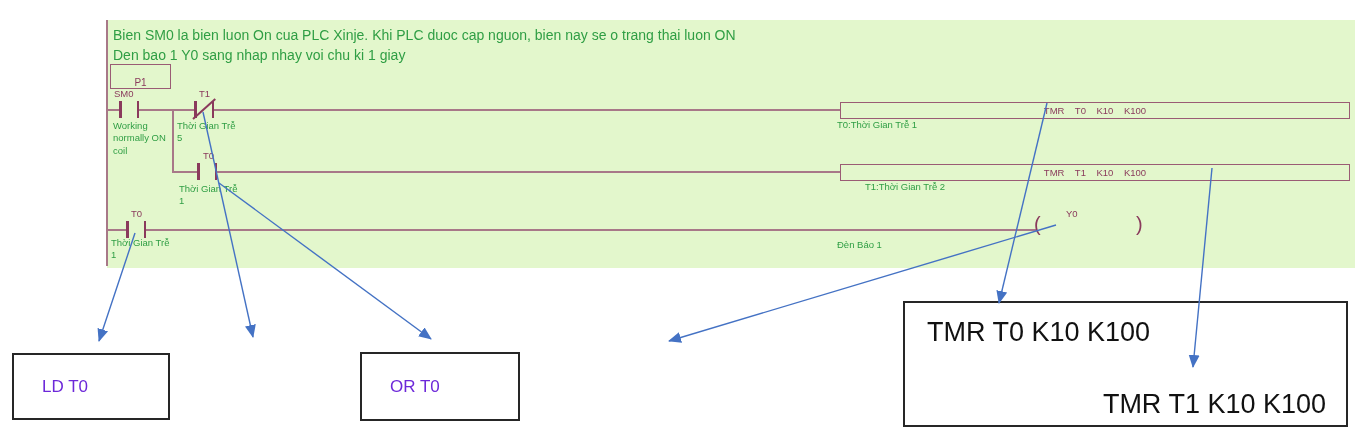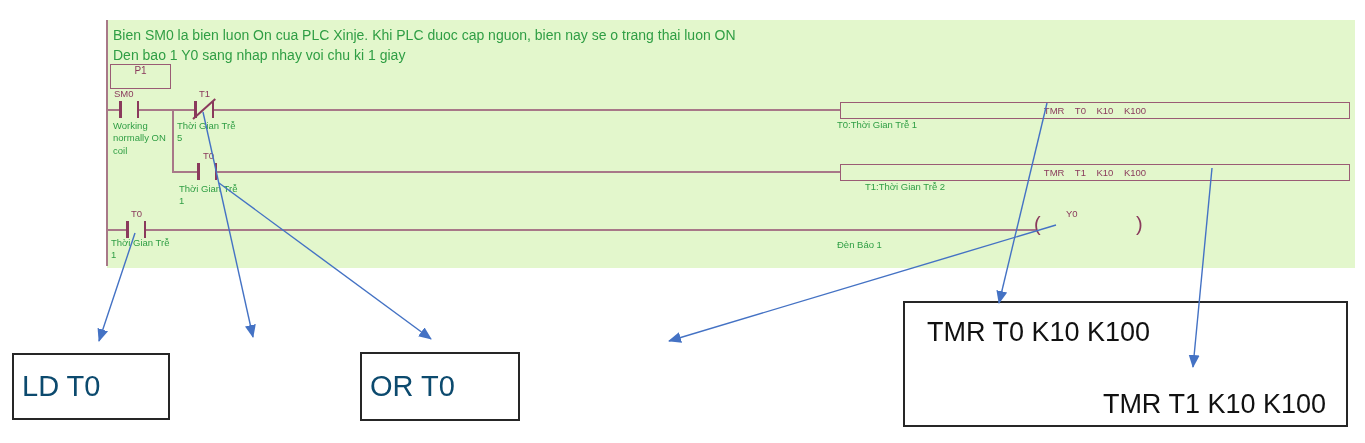--- a/index.html
+++ b/index.html
@@ -13,24 +13,24 @@
   .ldevice{position:absolute;color:#8a3a5c;font-size:9.5px;white-space:nowrap;}
   .topcomment{position:absolute;color:#2f9e44;font-size:14px;white-space:nowrap;}
   .contact{position:absolute;width:20px;height:17px;background:#e3f7cc;}
   .contact .bar{position:absolute;top:0;width:2.5px;height:100%;background:#8a3a5c;}
   .contact .bar.l{left:0;}
   .contact .bar.r{right:0;}
   .slash{position:absolute;width:30px;height:1.6px;background:#8a3a5c;transform:rotate(-42deg);}
   .ibox{position:absolute;border:1.5px solid #9a5c74;display:flex;align-items:center;justify-content:center;background:transparent;}
   .ibox .itext{color:#8a3a5c;font-size:9.5px;white-space:pre;}
   .p1box{position:absolute;left:110px;top:64px;width:59px;height:23px;border:1.2px solid #9a5c74;
-    display:flex;align-items:flex-start;justify-content:center;color:#8a3a5c;font-size:10px;background:transparent;}
+    display:flex;align-items:flex-end;justify-content:center;color:#8a3a5c;font-size:10px;background:transparent;}
   .paren{position:absolute;color:#8a3a5c;font-size:20px;line-height:1;}
-  .annbox{position:absolute;background:#ffffff;border:2px solid #262626;color:#0c4a6e;
-    font-size:29px;display:flex;align-items:center;box-sizing:border-box;padding-left:8px;}
+  .annbox{position:absolute;background:#ffffff;border:2px solid #262626;color:#6d28d9;
+    font-size:17px;display:flex;align-items:center;box-sizing:border-box;padding-left:28px;}
   .bigbox{position:absolute;left:903px;top:301px;width:445px;height:126px;background:#ffffff;
     border:2px solid #262626;color:#111111;font-size:27px;box-sizing:border-box;}
   .bigbox .l1{position:absolute;left:22px;top:14px;white-space:nowrap;}
   .bigbox .l2{position:absolute;right:20px;top:86px;white-space:nowrap;}
   .arrows{position:absolute;left:0;top:0;width:1365px;height:443px;pointer-events:none;}
 </style>
 </head>
 <body>
 
 <div class="stage">

